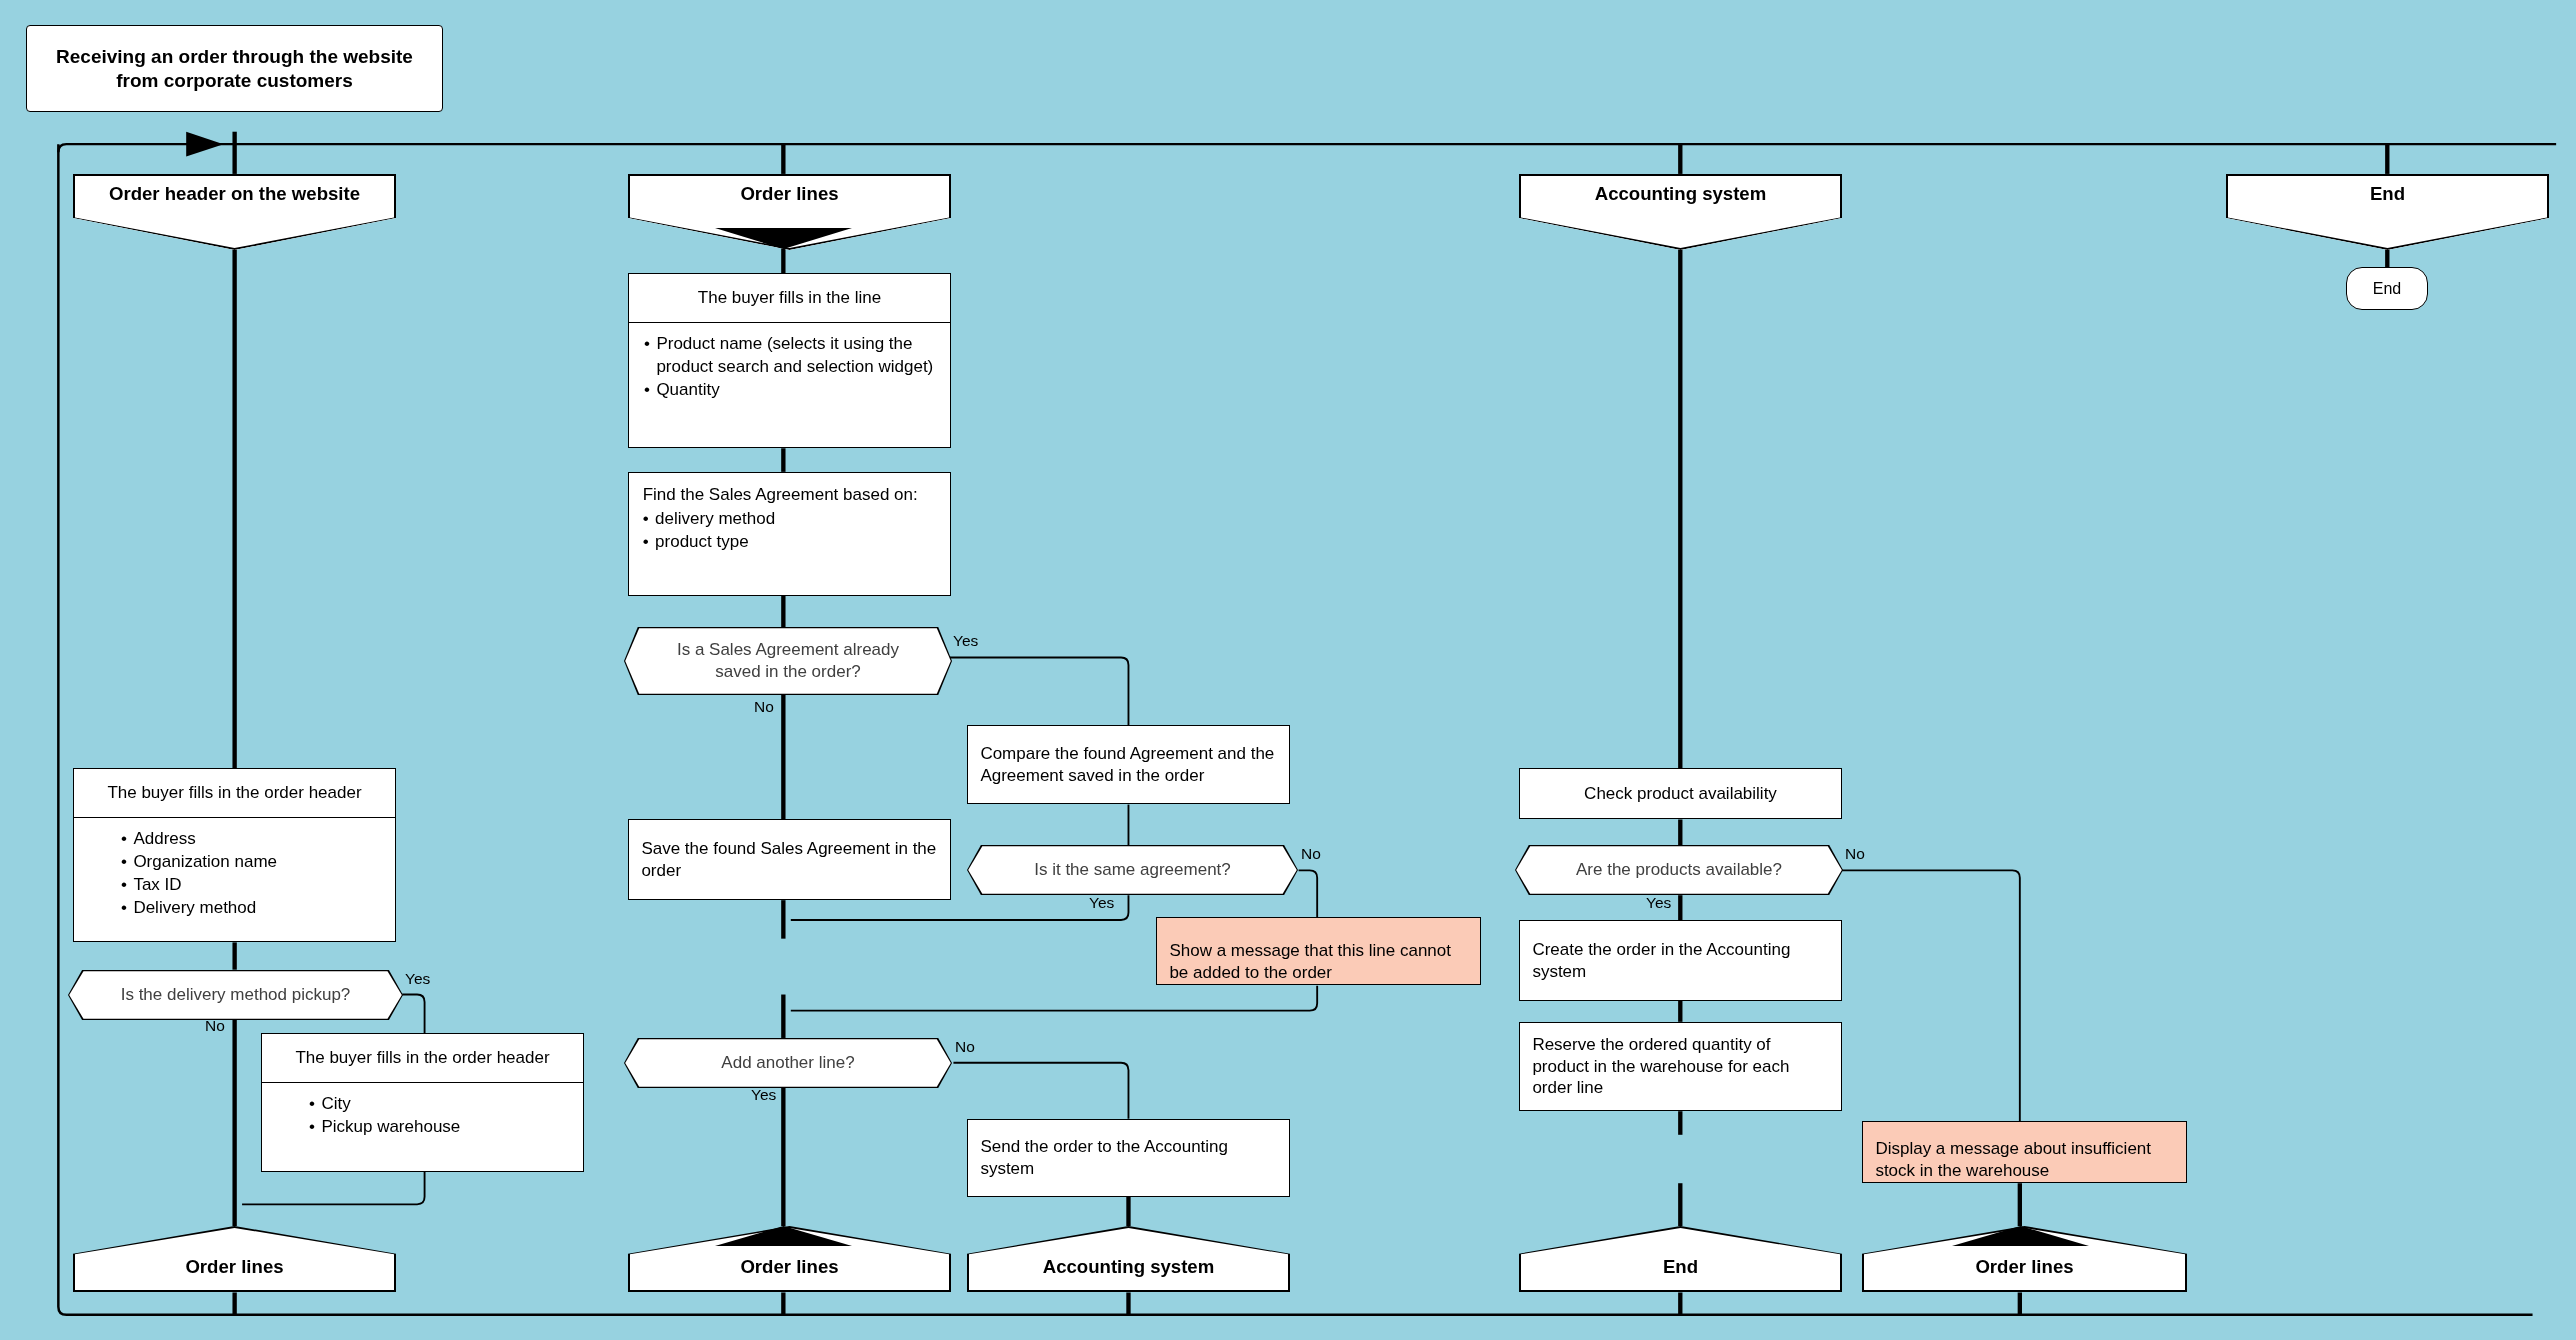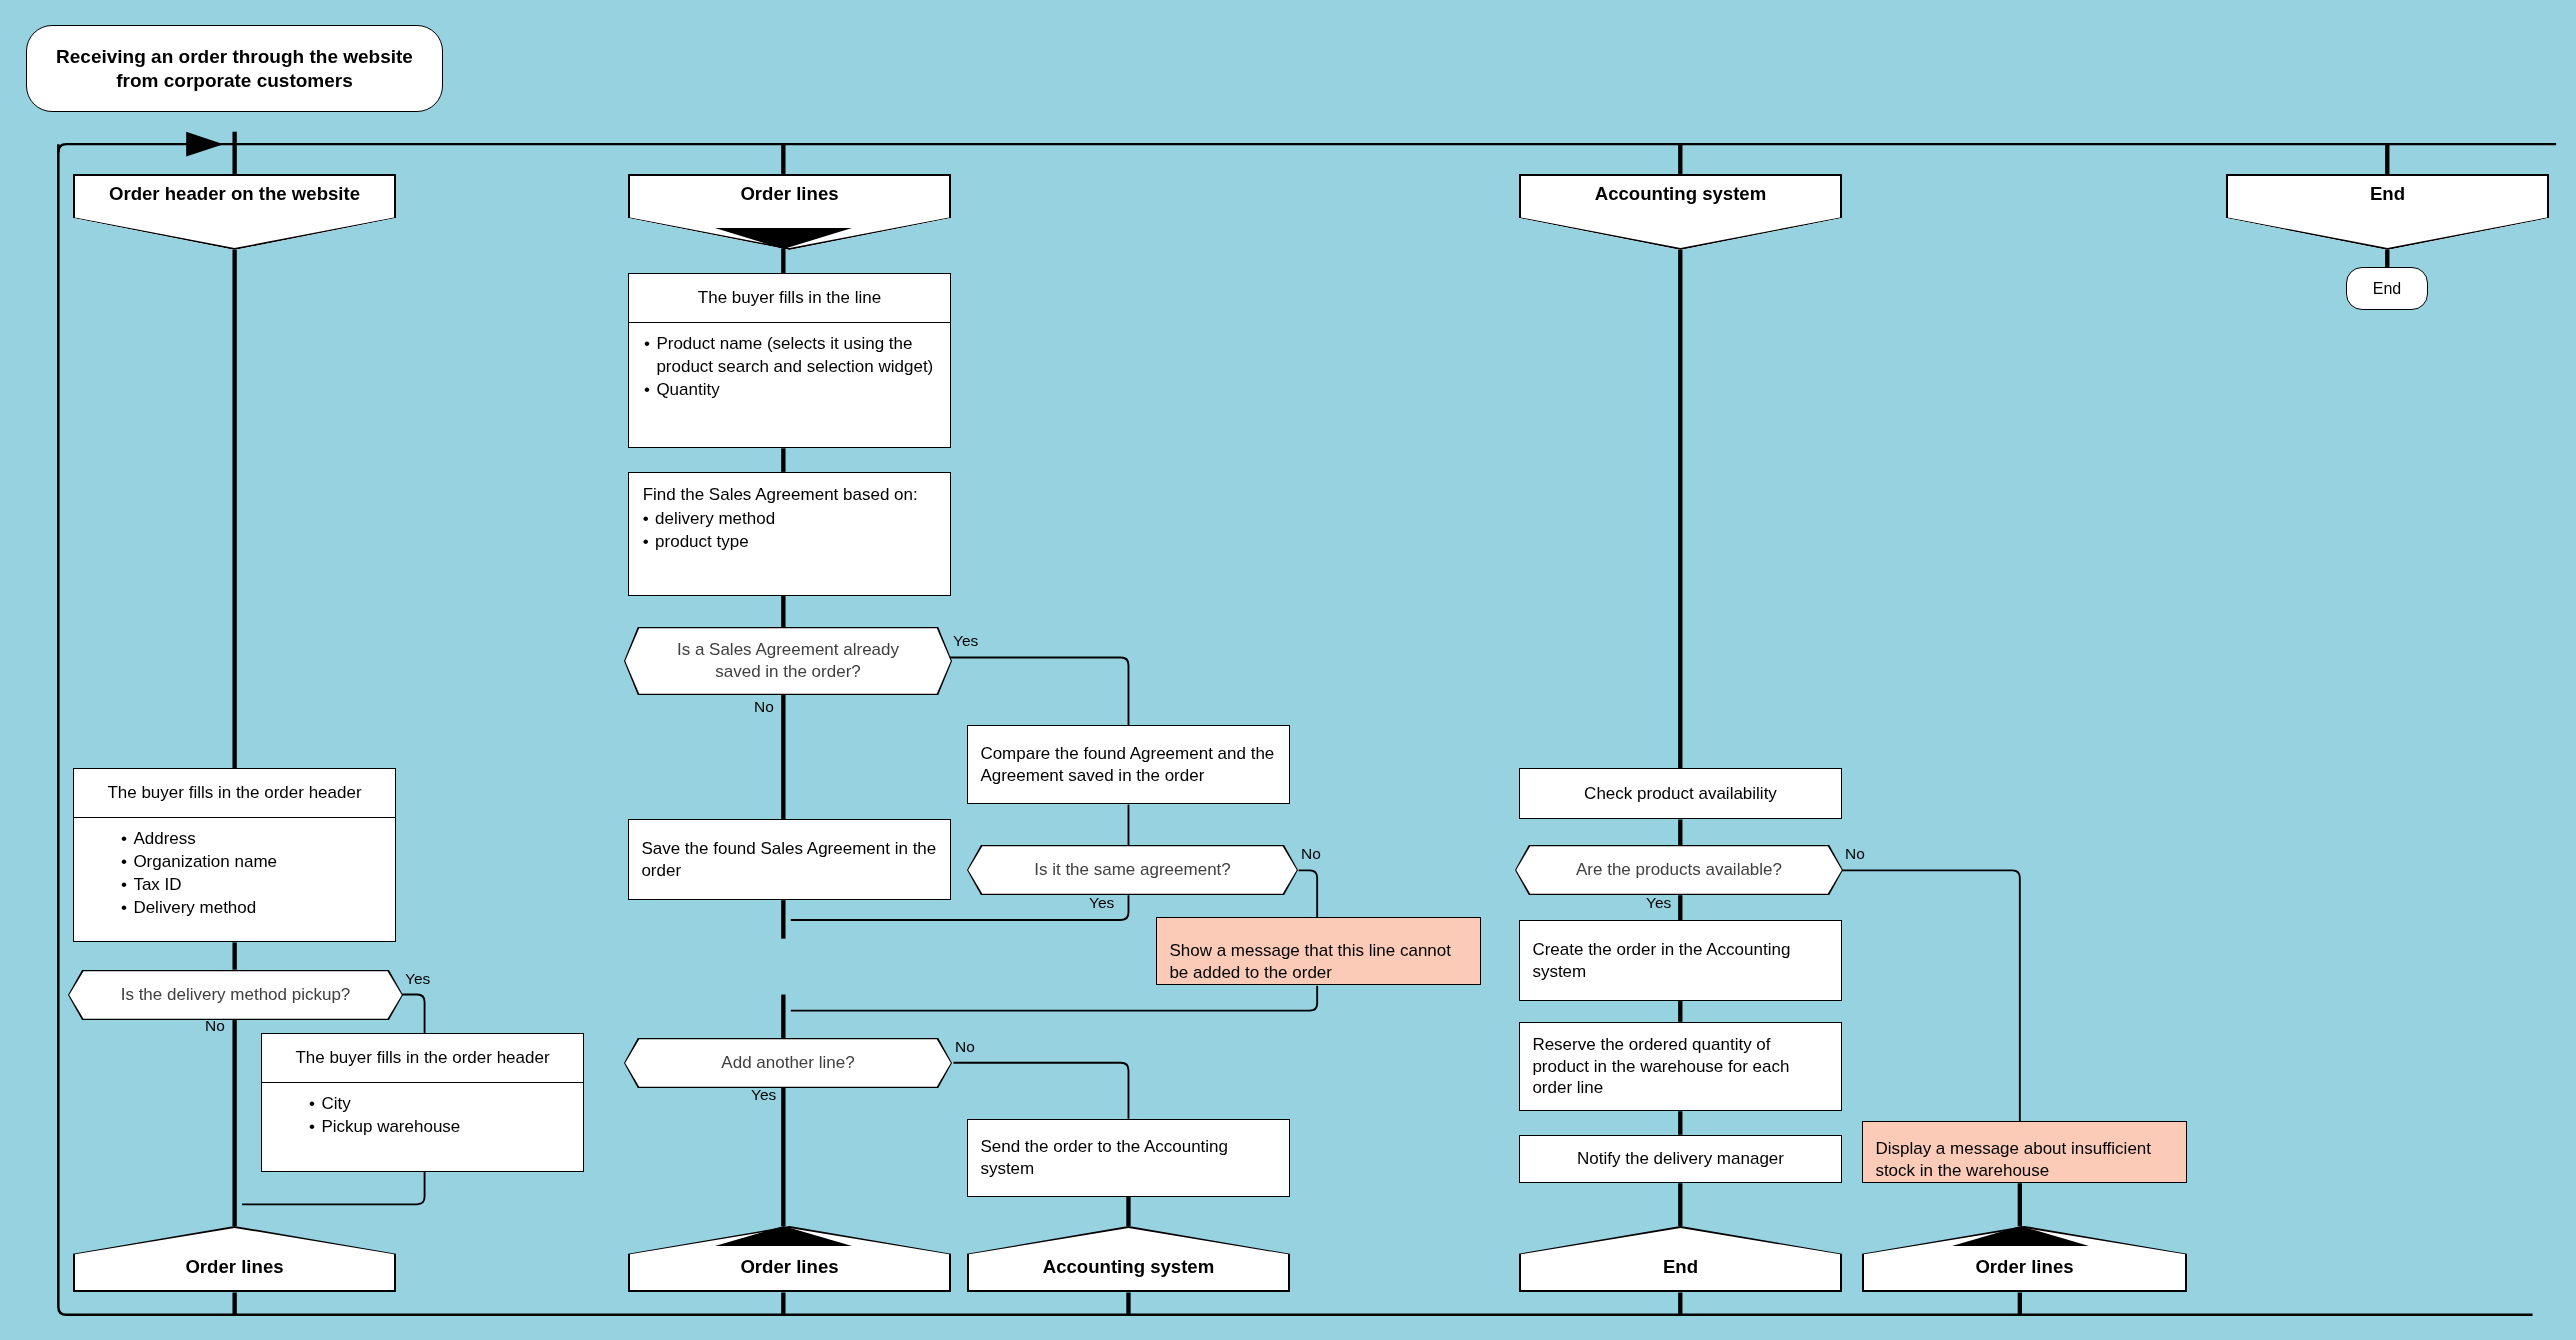--- a/index.html
+++ b/index.html
@@ -10,21 +10,21 @@
     overflow:hidden;
     position:relative;
   }
   #stage{position:absolute;left:0;top:0;width:2576px;height:1341px;}
   svg#wires{position:absolute;left:0;top:0;width:2576px;height:1341px;pointer-events:none;}
 
   .node{position:absolute;box-sizing:border-box;}
 
   
   .term{
-    background:#fff;border:1.9px solid #000;border-radius:26px;
+    background:#fff;border:1.9px solid #000;border-radius:4px;
     display:flex;align-items:center;justify-content:center;text-align:center;
     font-weight:bold;line-height:1.22;
   }
   .term.small{border-radius:16px;font-weight:normal;}
 
   
   .hdr{
     background:#fff;
     -webkit-clip-path:polygon(0 0,100% 0,100% 58%,50% 100%,0 58%);
     clip-path:polygon(0 0,100% 0,100% 58%,50% 100%,0 58%);
@@ -381,23 +381,20 @@
   <div class="elab" style="left:1646px;top:894px;">Yes</div>
 
   <div class="node proc" style="left:1519px;top:920px;width:323px;height:81px;">
     <div class="t">Create the order in the Accounting system</div>
   </div>
 
   <div class="node proc" style="left:1519px;top:1022px;width:323px;height:89px;">
     <div class="t">Reserve the ordered quantity of product in the warehouse for each order line</div>
   </div>
 
-  <div class="node proc center" style="left:1519px;top:1135px;width:323px;height:48px;">
-    <div class="t">Notify the delivery manager</div>
-  </div>
 
   <div class="node foot" style="left:1519px;top:1226px;width:323px;height:66px;">
     <div class="inner"></div>
     <div class="fill"></div>
     <div class="lab">End</div>
   </div>
 
   <div class="node alert" style="left:1862px;top:1121px;width:325px;height:62px;">
     <div class="t">Display a message about insufficient stock in the warehouse</div>
   </div>

